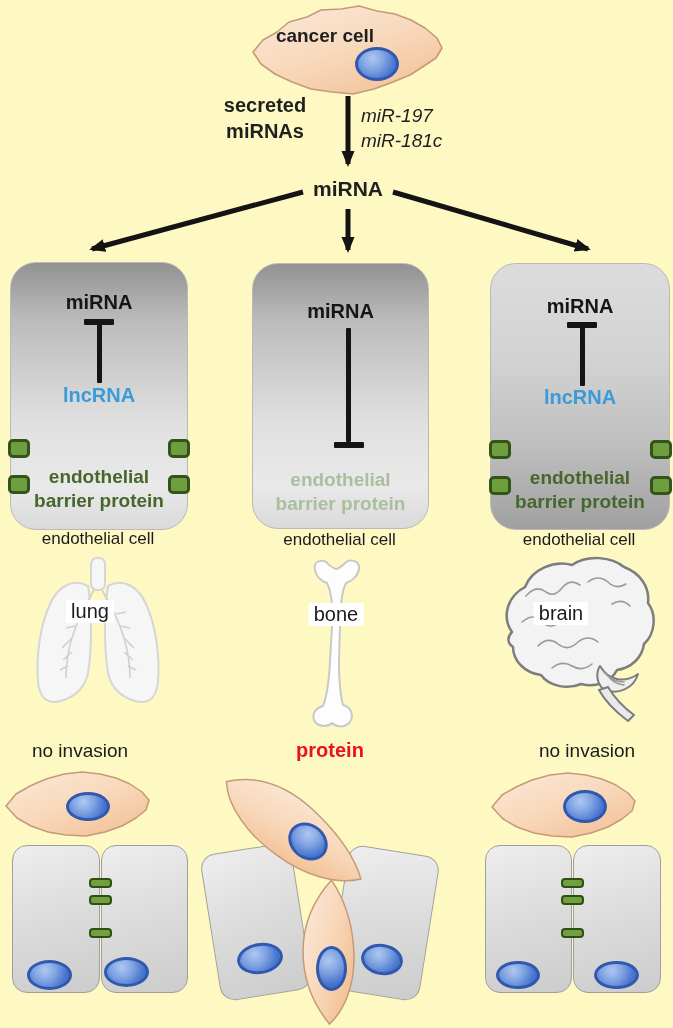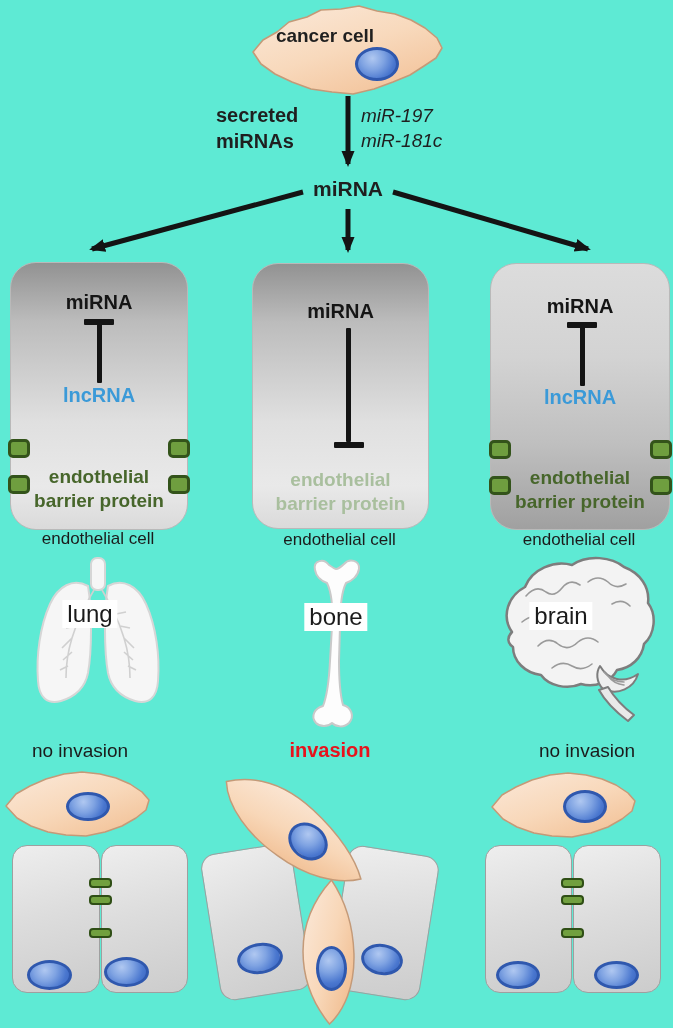--- a/index.html
+++ b/index.html
@@ -1,16 +1,16 @@
 <!DOCTYPE html>
 <html><head>
 <meta charset="utf-8">
 <style>
   html,body{margin:0;padding:0;background:#fff;}
-  .stage{position:relative;width:673px;height:1028px;background:#5eead4;
+  .stage{position:relative;width:673px;height:1028px;background:#fef9c3;
          font-family:"Liberation Sans",sans-serif;color:#1f1f1f;overflow:hidden;}
   .abs{position:absolute;}
   .lbl{position:absolute;white-space:pre-line;}
   .bold{font-weight:bold;}
   .italic{font-style:italic;}
 
   
   .ebox{position:absolute;border-radius:26px;border:1px solid #b9b9b9;}
   .ebox.dark-top{background:linear-gradient(180deg,#929292 0%,#bcbcbc 22%,#e0e0e0 60%,#e9e9e9 84%,#dadada 100%);}
   .ebox.light-top{background:linear-gradient(180deg,#dcdcdc 0%,#d3d3d3 35%,#bfbfbf 68%,#a0a0a0 100%);}
@@ -20,21 +20,21 @@
   .lncrna{position:absolute;left:0;right:0;text-align:center;font-size:20px;color:#3b9ad8;font-weight:bold;}
   .protein{position:absolute;left:0;right:0;text-align:center;font-weight:bold;font-size:19px;line-height:24px;}
   .protein.active{color:#47662b;}
   .protein.suppressed{color:#a9bf9e;}
   .junction{position:absolute;width:22px;height:19px;border-radius:5px;background:#6f9e3f;
             border:3px solid #33531a;box-sizing:border-box;}
   .ecell-label{position:absolute;text-align:center;font-size:17px;color:#1b1b1b;}
 
   
   .organ-label{position:absolute;transform:translateX(-50%);background:#ffffff;padding:0 5px;
-               font-size:24px;color:#1b1b1b;}
+               font-size:20px;color:#1b1b1b;}
 
   
   .outcome{position:absolute;width:130px;text-align:center;font-size:19px;color:#1b1b1b;}
   .outcome.red{color:#e8131c;font-weight:bold;font-size:20px;}
 
   
   .tile{position:absolute;border-radius:15px;border:1.5px solid #9f9f9f;
         background:linear-gradient(165deg,#eeeeee 0%,#dddddd 45%,#cccccc 100%);box-sizing:border-box;}
   .nucleus{position:absolute;border-radius:50%;box-sizing:border-box;border:3px solid #2f58ae;
            background:radial-gradient(circle at 38% 30%,#b0c8f1 0%,#7fa3e2 38%,#4a77cf 72%,#3a64bf 100%);}
@@ -66,21 +66,21 @@
       <marker id="ah" markerUnits="userSpaceOnUse" markerWidth="20" markerHeight="16" refX="13" refY="6.5" orient="auto">
         <polygon points="0,0 16,6.5 0,13" fill="#141414"></polygon>
       </marker>
     </defs>
     <line x1="348" y1="96" x2="348" y2="164" stroke="#141414" stroke-width="5" marker-end="url(#ah)"></line>
     <line x1="303" y1="192" x2="92" y2="249" stroke="#141414" stroke-width="5" marker-end="url(#ah)"></line>
     <line x1="348" y1="209" x2="348" y2="250" stroke="#141414" stroke-width="5" marker-end="url(#ah)"></line>
     <line x1="393" y1="192" x2="588" y2="249" stroke="#141414" stroke-width="5" marker-end="url(#ah)"></line>
   </svg>
 
-  <div class="lbl bold" style="left:216px;top:102px;width:98px;font-size:20px;line-height:26px;">secreted
+  <div class="lbl bold" style="left:216px;top:92px;width:98px;text-align:center;font-size:20px;line-height:26px;">secreted
 miRNAs</div>
 
   <div class="lbl italic" style="left:361px;top:105px;font-size:19px;">miR-197</div>
   <div class="lbl italic" style="left:361px;top:130px;font-size:19px;">miR-181c</div>
 
   <div class="lbl bold" style="left:308px;top:177px;width:80px;text-align:center;font-size:21px;">miRNA</div>
 
   <div class="ebox dark-top" style="left:10px;top:262px;width:176px;height:266px;">
     <div class="ebox-mirna" style="top:28px;">miRNA</div>
     <div class="tbar-h" style="left:73px;top:56px;"></div>
@@ -154,21 +154,21 @@
         <path d="M96,30 q10,-8 20,0 q8,8 18,2"></path>
         <path d="M120,52 q10,-6 18,2"></path>
         <path d="M60,116 q10,-8 20,-2 q10,6 20,-2"></path>
         <path d="M112,120 q8,10 20,10 M116,124 q6,8 16,9"></path>
       </g>
     </g>
   </svg>
   <div class="organ-label" style="left:561px;top:602px;">brain</div>
 
   <div class="outcome" style="left:15px;top:740px;">no invasion</div>
-  <div class="outcome red" style="left:265px;top:739px;">invasion</div>
+  <div class="outcome red" style="left:265px;top:739px;">protein</div>
   <div class="outcome" style="left:522px;top:740px;">no invasion</div>
 
   <svg class="abs" style="left:2px;top:768px;" width="152" height="72" viewBox="0 0 152 72">
     <defs>
       <linearGradient id="tumorGradL" x1="0" y1="0" x2="0.8" y2="1">
         <stop offset="0" stop-color="#fbe9da"></stop>
           <stop offset="0.55" stop-color="#f8d8ba"></stop>
           <stop offset="1" stop-color="#f2c298"></stop>
       </linearGradient>
     </defs>

